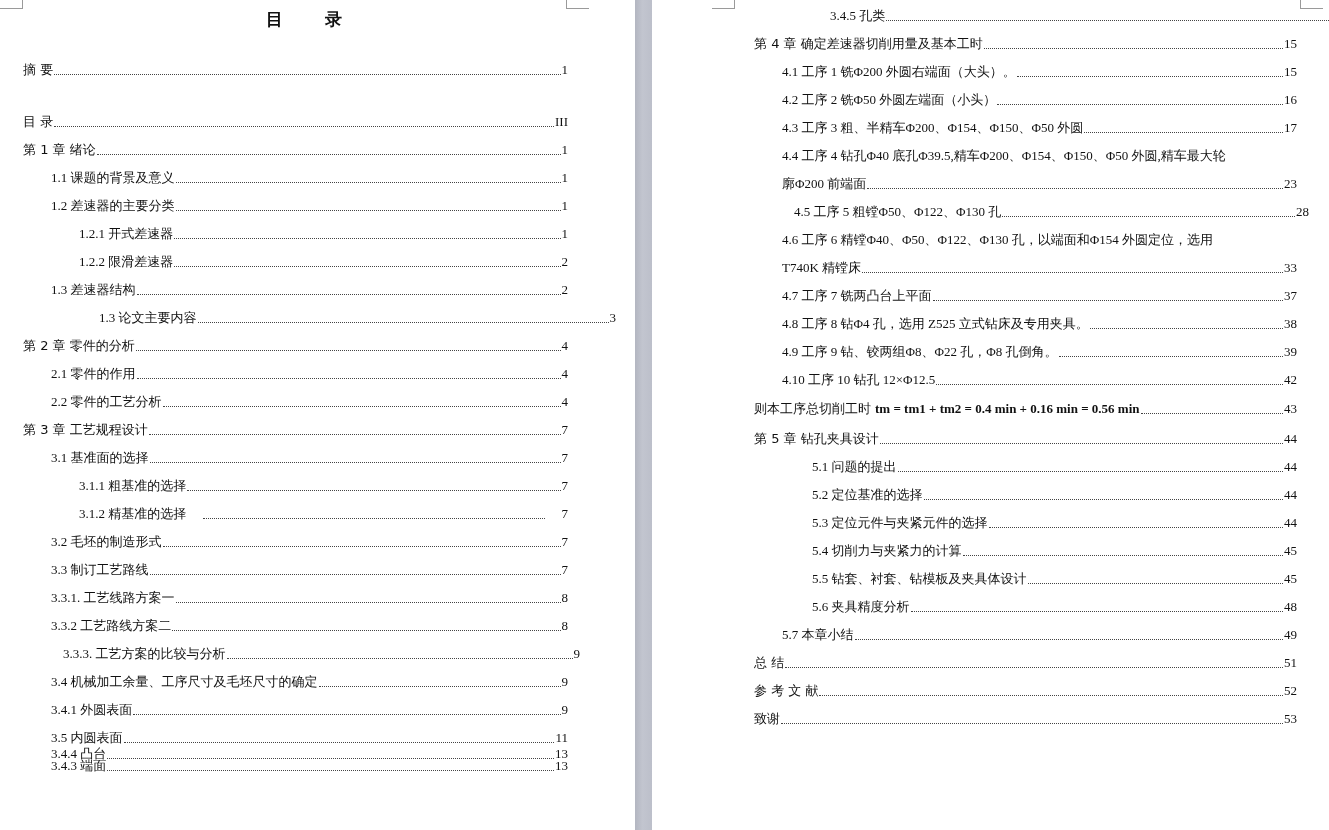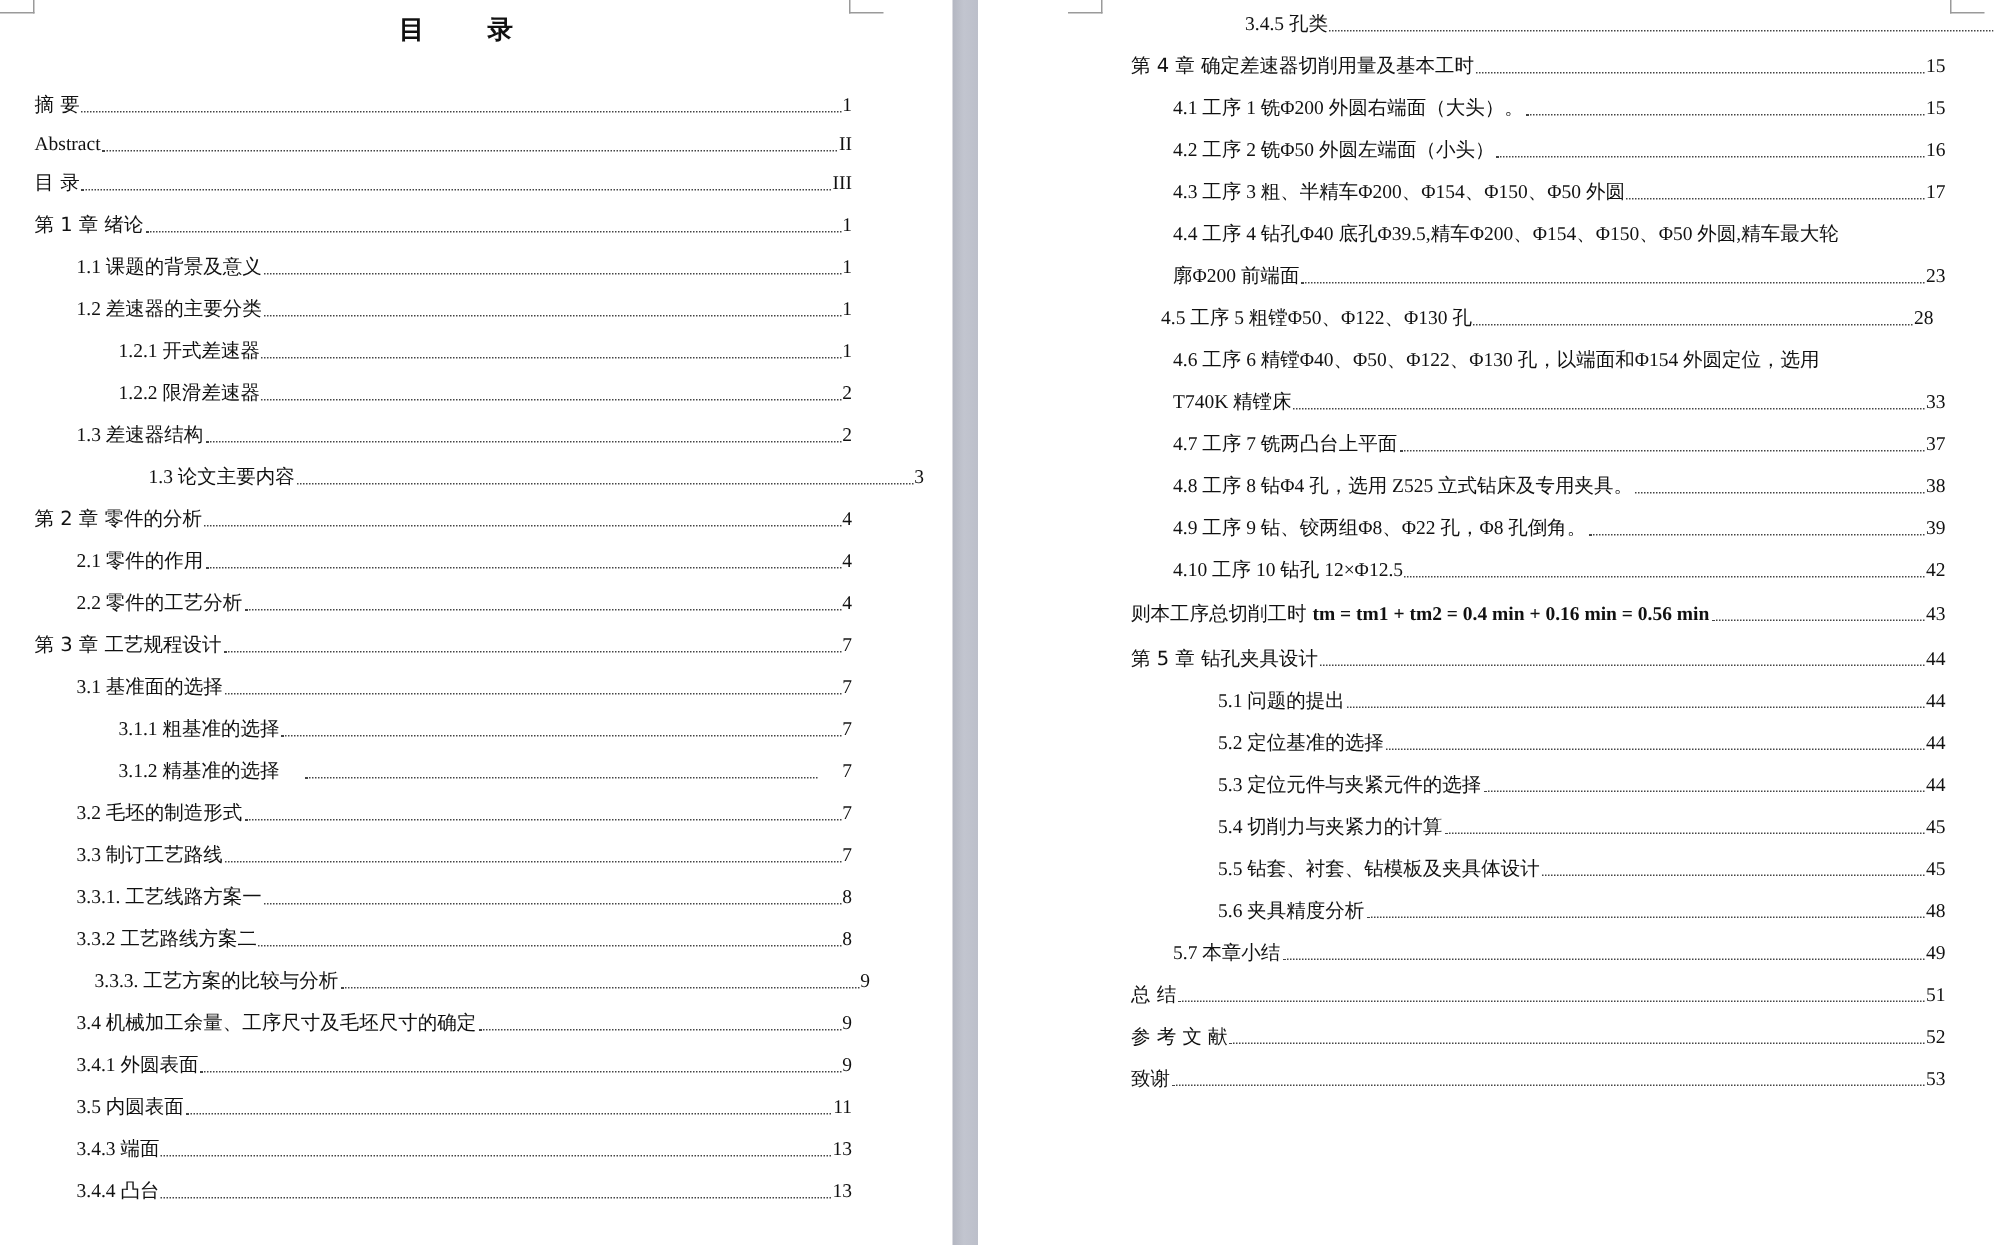--- a/index.html
+++ b/index.html
@@ -45,25 +45,20 @@
 <div id="page-left" class="page">
   <div class="corner tl" style="left:0;top:0;"></div>
   <div class="corner tr" style="left:566px;top:0;"></div>
   <div class="toc-title">目    录</div>
 
   <div class="toc-line chapter" style="left:23px;top:60px;width:545px;">
       <span class="label">摘    要</span>
       <span class="leader"></span>
       <span class="pg">1</span>
     </div>
-  <div class="toc-line" style="left:23px;top:86px;width:545px;">
-      <span class="label">Abstract</span>
-      <span class="leader"></span>
-      <span class="pg">II</span>
-    </div>
   <div class="toc-line chapter" style="left:23px;top:112px;width:545px;">
       <span class="label">目    录</span>
       <span class="leader"></span>
       <span class="pg">III</span>
     </div>
   <div class="toc-line chapter" style="left:23px;top:140px;width:545px;">
       <span class="label">第 1 章    绪论</span>
       <span class="leader"></span>
       <span class="pg">1</span>
     </div>
@@ -170,21 +165,21 @@
   <div class="toc-line" style="left:51px;top:728px;width:517px;">
       <span class="label">3.5  内圆表面</span>
       <span class="leader"></span>
       <span class="pg">11</span>
     </div>
   <div class="toc-line" style="left:51px;top:756px;width:517px;">
       <span class="label">3.4.3    端面</span>
       <span class="leader"></span>
       <span class="pg">13</span>
     </div>
-  <div class="toc-line" style="left:51px;top:784px;width:517px;align-items:center;">
+  <div class="toc-line" style="left:51px;top:744px;width:517px;align-items:center;">
       <span class="label">3.4.4    凸台</span>
       <span class="leader"></span>
       <span class="pg">13</span>
     </div>
 </div>
 
 <div id="gutter"></div>
 
 <div id="page-right" class="page">
   <div class="corner tl" style="left:60px;top:0;"></div>
@@ -214,21 +209,21 @@
       <span class="label">4.3  工序 3  粗、半精车Φ200、Φ154、Φ150、Φ50 外圆</span>
       <span class="leader"></span>
       <span class="pg">17</span>
     </div>
   <div class="toc-line plain-text" style="left:130px;top:146px;width:515px;">4.4 工序 4 钻孔Φ40 底孔Φ39.5,精车Φ200、Φ154、Φ150、Φ50 外圆,精车最大轮</div>
   <div class="toc-line" style="left:130px;top:174px;width:515px;">
       <span class="label">廓Φ200 前端面</span>
       <span class="leader"></span>
       <span class="pg">23</span>
     </div>
-  <div class="toc-line" style="left:122px;top:202px;width:515px;">
+  <div class="toc-line" style="left:142px;top:202px;width:515px;">
       <span class="label">4.5  工序 5  粗镗Φ50、Φ122、Φ130 孔</span>
       <span class="leader"></span>
       <span class="pg">28</span>
     </div>
   <div class="toc-line plain-text" style="left:130px;top:230px;width:515px;">4.6  工序 6  精镗Φ40、Φ50、Φ122、Φ130 孔，以端面和Φ154 外圆定位，选用</div>
   <div class="toc-line" style="left:130px;top:258px;width:515px;">
       <span class="label">T740K 精镗床</span>
       <span class="leader"></span>
       <span class="pg">33</span>
     </div>

